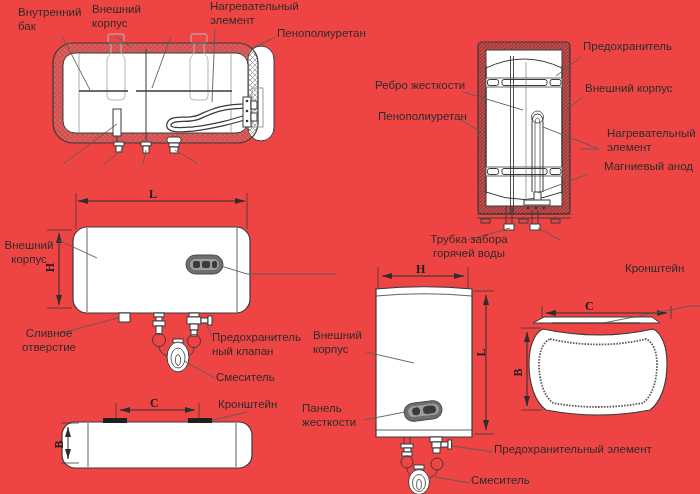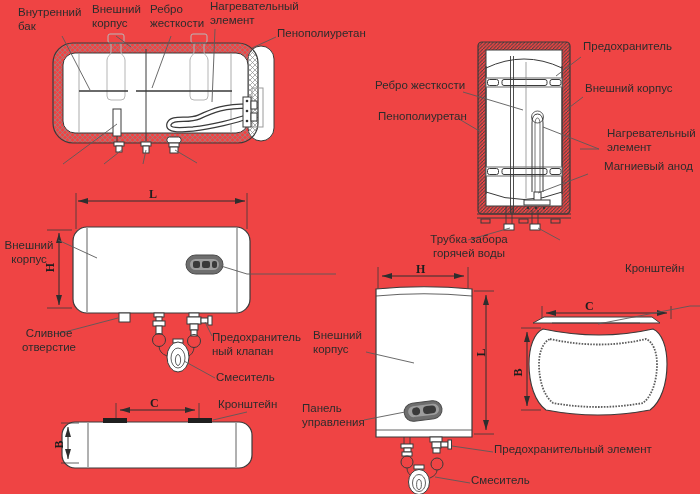--- a/index.html
+++ b/index.html
@@ -269,22 +269,20 @@
     <line x1="521" y1="410" x2="541" y2="410" stroke-width="0.8"></line>
     <line x1="527" y1="332" x2="527" y2="406" marker-start="url(#ma)" marker-end="url(#ma)" stroke="#2e2e2e"></line>
     <polyline points="700,306 690,306 598,324" stroke="#5a5a5a" stroke-width="0.9" fill="none"></polyline>
   </g>
 </svg>
 
 <div class="lbl" style="left:18px;top:6px">Внутренний
 бак</div>
 <div class="lbl" style="left:92px;top:3px">Внешний
 корпус</div>
-<div class="lbl" style="left:150px;top:3px">Ребро
-жесткости</div>
 <div class="lbl" style="left:210px;top:0px">Нагревательный
 элемент</div>
 <div class="lbl" style="left:277px;top:27px">Пенополиуретан</div>
 
 <div class="lbl" style="left:375px;top:79px">Ребро жесткости</div>
 <div class="lbl" style="left:378px;top:110px">Пенополиуретан</div>
 <div class="lbl" style="left:583px;top:40px">Предохранитель</div>
 <div class="lbl" style="left:585px;top:82px">Внешний корпус</div>
 <div class="lbl" style="left:607px;top:127px">Нагревательный
 элемент</div>
@@ -298,21 +296,21 @@
 <div class="lbl ctr" style="left:18px;top:327px;width:62px">Сливное
 отверстие</div>
 <div class="lbl" style="left:212px;top:331px">Предохранитель
 ный клапан</div>
 <div class="lbl" style="left:216px;top:371px">Смеситель</div>
 <div class="lbl" style="left:218px;top:398px">Кронштейн</div>
 
 <div class="lbl" style="left:313px;top:329px">Внешний
 корпус</div>
 <div class="lbl" style="left:302px;top:402px">Панель
-управления</div>
+жесткости</div>
 <div class="lbl" style="left:494px;top:443px">Предохранительный элемент</div>
 <div class="lbl" style="left:471px;top:474px">Смеситель</div>
 
 <div class="dim" style="left:149px;top:187px">L</div>
 <div class="dim rot" style="left:46px;top:260px">H</div>
 <div class="dim" style="left:150px;top:396px">C</div>
 <div class="dim rot" style="left:55px;top:437px">B</div>
 <div class="dim" style="left:416px;top:262px">H</div>
 <div class="dim rot" style="left:477px;top:345px">L</div>
 <div class="dim" style="left:585px;top:299px">C</div>

